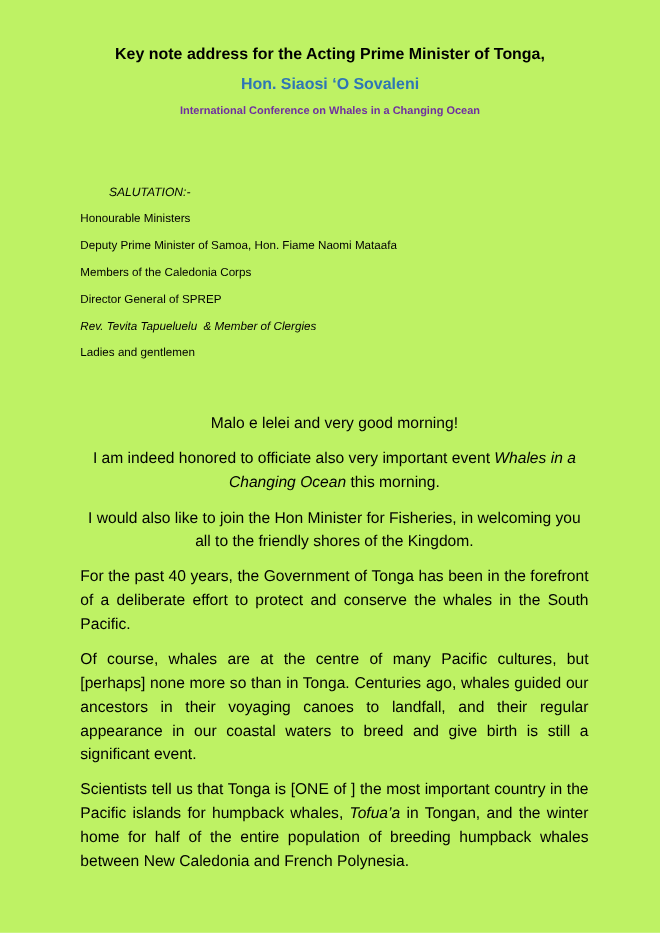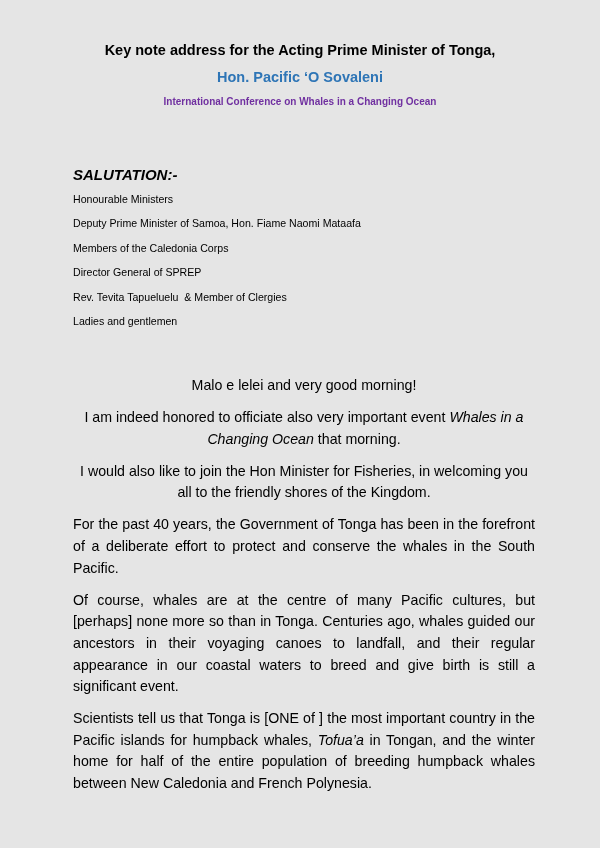--- a/index.html
+++ b/index.html
@@ -12,21 +12,21 @@
       height: 848px;
       position: relative;
       overflow: hidden;
       font-family: "Liberation Sans", sans-serif;
       color: #000000;
     }
     .page {
       position: absolute;
       left: 0; top: 0;
       width: 600px; height: 848px;
-      background: #e5e5e5;
+      background: #bef264;
     }
     .title-block {
       position: absolute;
       left: 0; top: 40px;
       width: 600px;
       text-align: center;
     }
     .t-line {
       font-weight: bold;
       white-space: nowrap;
@@ -36,25 +36,26 @@
     .t3 { font-size: 10px; height: 25px; line-height: 20px; }
     .t4 { font-size: 13px; color: #000; line-height: 20px; }
 
     .salutation {
       position: absolute;
       left: 73px; top: 168px;
       width: 460px;
       font-size: 10.6px;
     }
     .sal-heading {
-      font-weight: bold;
+      font-weight: normal;
       font-style: italic;
-      font-size: 15px;
+      font-size: 11px;
       height: 24px;
       line-height: 14px;
+      margin-left: 26px;
     }
     .sal-item {
       height: 24.4px;
       line-height: 14px;
       white-space: nowrap;
     }
 
     .body-text {
       position: absolute;
       left: 73px; top: 375px;
@@ -69,36 +70,36 @@
     .para.left { text-align: center; }
     .para .it { font-style: italic; }
   </style>
 </head>
 <body>
 
 <div class="page">
 
   <div class="title-block">
     <div class="t-line t1">Key note address for the Acting Prime Minister of Tonga,</div>
-    <div class="t-line t2" id="speaker" style="color: rgb(46, 117, 182);">Hon. Pacific ‘O Sovaleni</div>
+    <div class="t-line t2" id="speaker" style="color: rgb(46, 117, 182);">Hon. Siaosi ‘O Sovaleni</div>
     <div class="t-line t3" id="event" style="color: rgb(112, 48, 160);">International Conference on Whales in a Changing Ocean</div>
   </div>
 
   <div class="salutation">
     <div class="sal-heading">SALUTATION:-</div>
     <div class="sal-item">Honourable Ministers</div>
     <div class="sal-item">Deputy Prime Minister of Samoa, Hon. Fiame Naomi Mataafa</div>
     <div class="sal-item">Members of the Caledonia Corps</div>
     <div class="sal-item">Director General of SPREP</div>
-    <div class="sal-item" style="white-space: pre;">Rev. Tevita Tapueluelu  &amp; Member of Clergies</div>
+    <div class="sal-item" style="white-space: pre; font-style: italic;">Rev. Tevita Tapueluelu  &amp; Member of Clergies</div>
     <div class="sal-item">Ladies and gentlemen</div>
   </div>
 
   <div class="body-text">
     <p class="para left">Malo e lelei and very good morning!</p>
-    <p class="para left"><span>I am indeed honored to officiate also very important event </span><span class="it">Whales in a Changing Ocean</span><span> that morning.</span></p>
+    <p class="para left"><span>I am indeed honored to officiate also very important event </span><span class="it">Whales in a Changing Ocean</span><span> this morning.</span></p>
     <p class="para left">I would also like to join the Hon Minister for Fisheries, in welcoming you all to the friendly shores of the Kingdom.</p>
     <p class="para">For the past 40 years, the Government of Tonga has been in the forefront of a deliberate effort to protect and conserve the whales in the South Pacific.</p>
     <p class="para">Of course, whales are at the centre of many Pacific cultures, but [perhaps] none more so than in Tonga. Centuries ago, whales guided our ancestors in their voyaging canoes to landfall, and their regular appearance in our coastal waters to breed and give birth is still a significant event.</p>
     <p class="para"><span>Scientists tell us that Tonga is [ONE of ] the most important country in the Pacific islands for humpback whales, </span><span class="it">Tofua’a</span><span> in Tongan, and the winter home for half of the entire population of breeding humpback whales between New Caledonia and French Polynesia.</span></p>
   </div>
 
 </div>
 
 </body></html>

